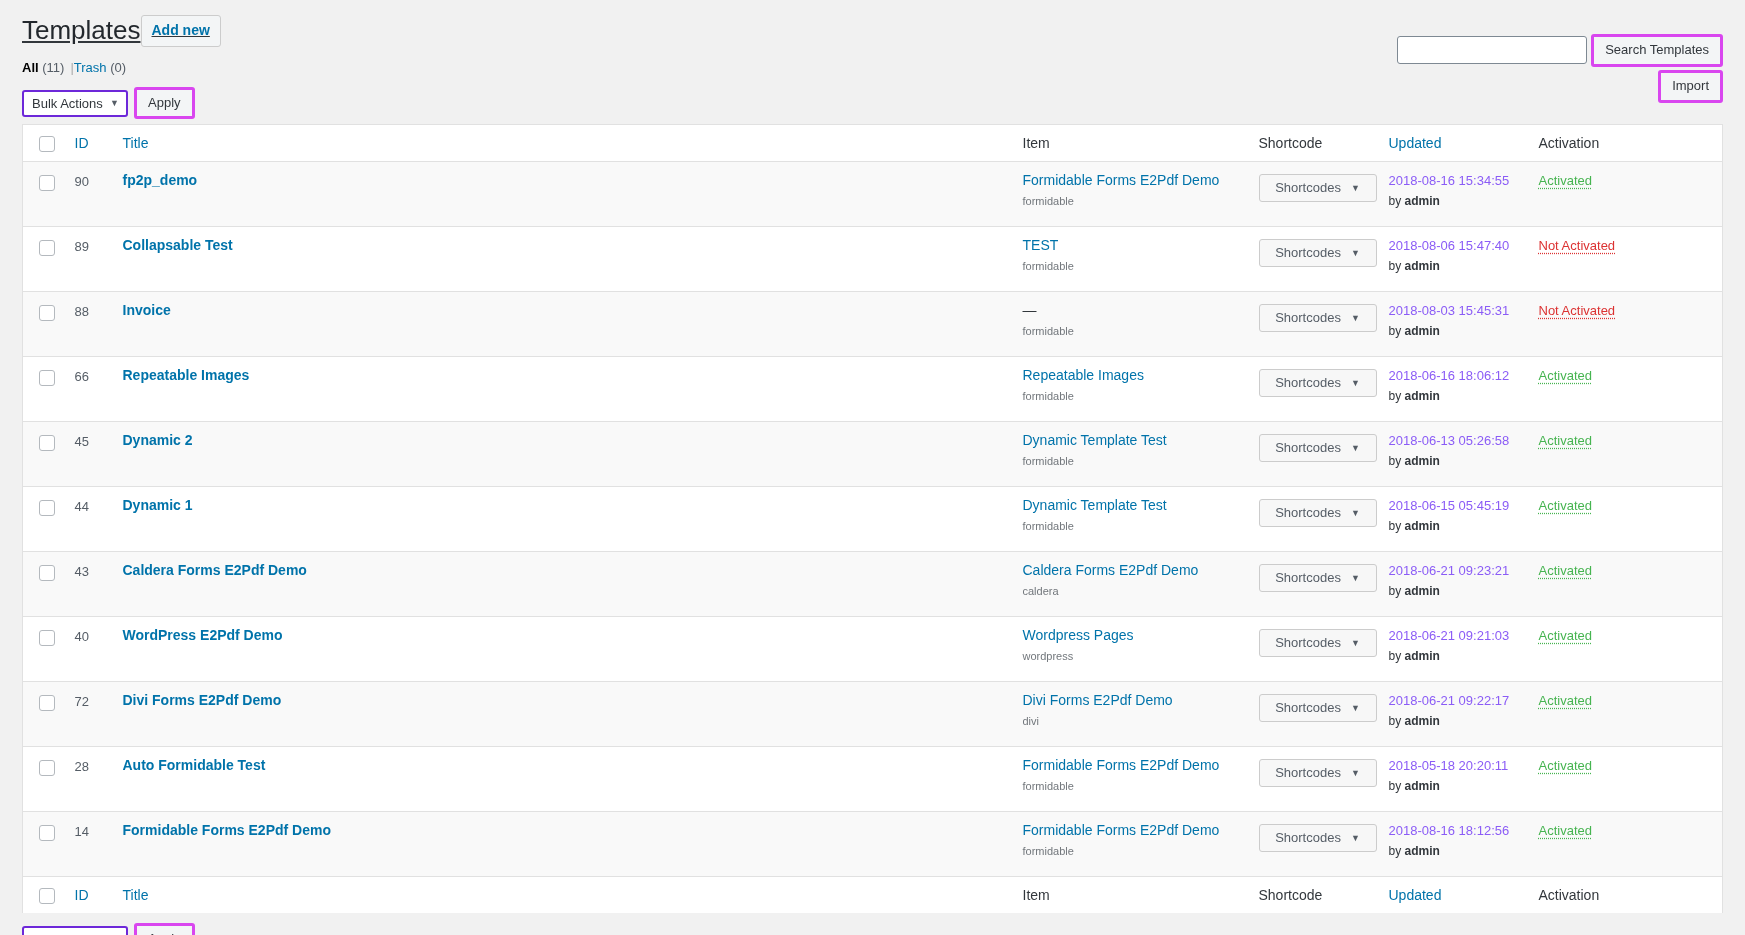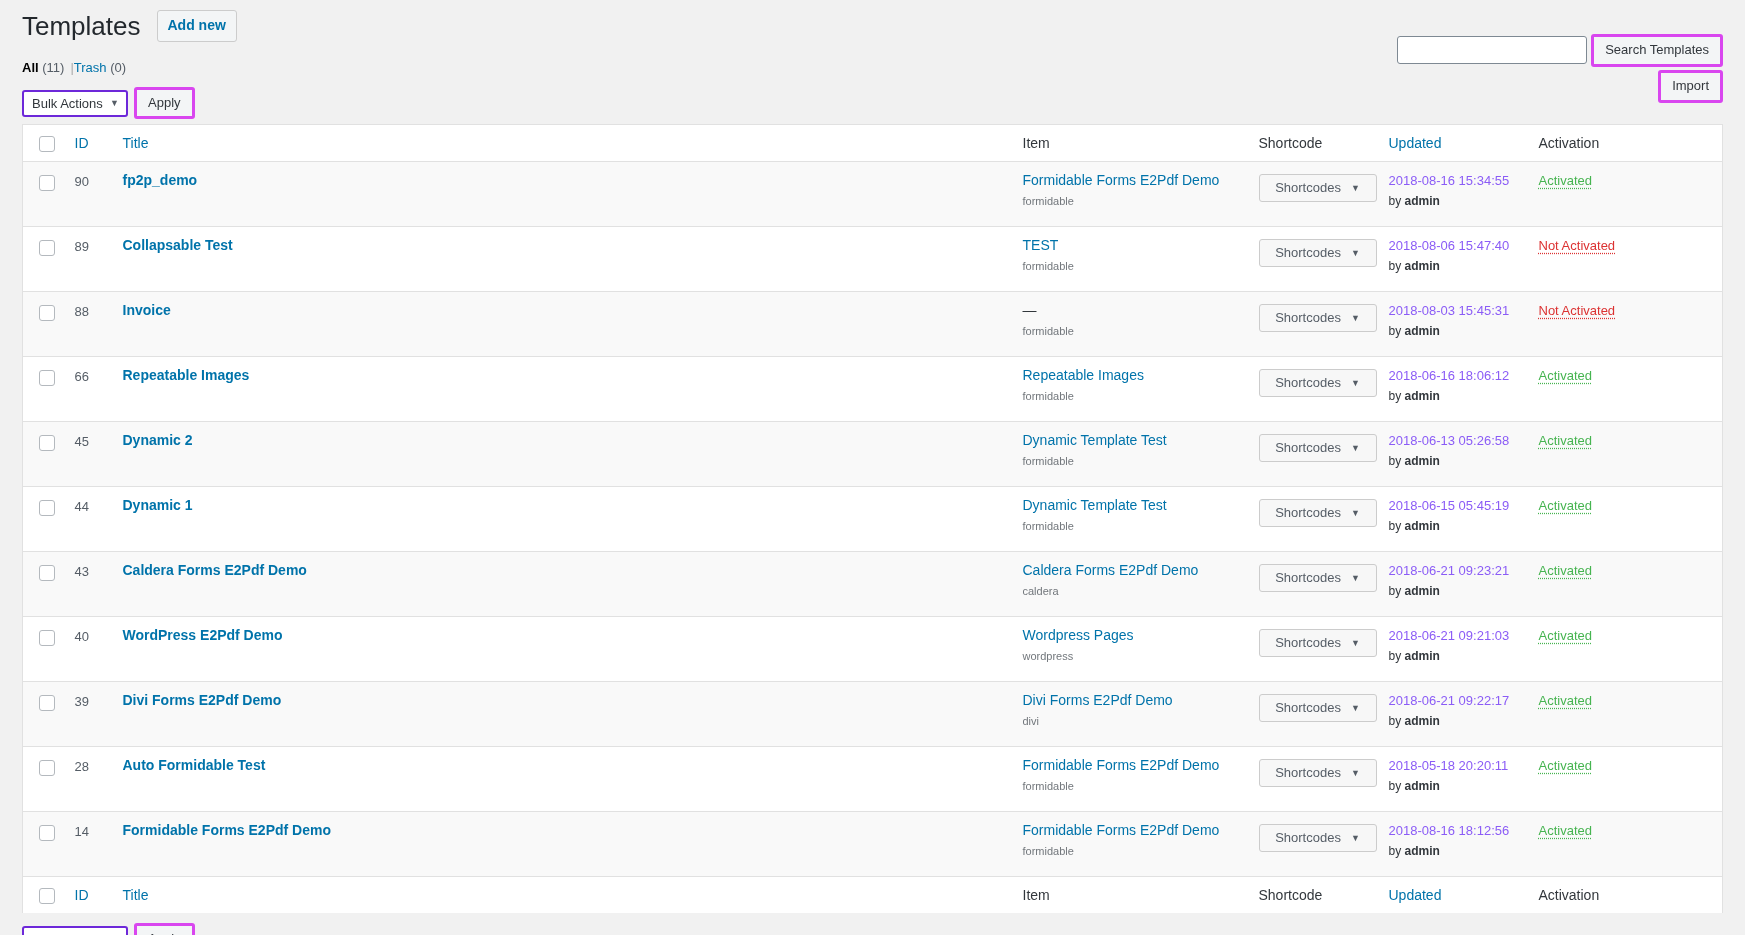--- a/index.html
+++ b/index.html
@@ -8,22 +8,23 @@
     width: 1745px; height: 935px;
     background: #f1f1f1;
     font-family: "Liberation Sans", sans-serif;
     color: #32373c;
     overflow: hidden;
   }
   .wrap { padding: 10px 22px 0 22px; position: relative; }
 
   
   .page-head {
-    display: flex; align-items: flex-start; gap: 16px;
+    display: flex; align-items: center; gap: 0;
     height: 42px;
+    text-decoration: underline;
   }
   .page-title {
     font-size: 26px; font-weight: 400; line-height: 1.3;
     color: #23282d; margin: 0; padding: 0;
   }
   .page-title-action {
     display: inline-block;
     font-size: 14px; font-weight: 600;
     color: #0073aa;
     background: #f3f5f6;
@@ -351,21 +352,21 @@
           <td class="col-item"><a class="item-link">Wordpress Pages</a><span class="item-sub">wordpress</span></td>
           <td class="col-shortcode"><span class="shortcode-btn">
               <span>Shortcodes</span>
               <span class="caret">▼</span>
             </span></td>
           <td class="col-updated"><span class="date-line">2018-06-21 09:21:03</span><span class="by-line"><span>by </span><b>admin</b></span></td>
           <td class="col-activation"><span class="activation on">Activated</span></td>
         </tr>
         <tr class="alt">
           <td class="col-cb"><span class="cb"></span></td>
-          <td class="col-id">39</td>
+          <td class="col-id">72</td>
           <td class="col-title"><a class="row-title">Divi Forms E2Pdf Demo</a></td>
           <td class="col-item"><a class="item-link">Divi Forms E2Pdf Demo</a><span class="item-sub">divi</span></td>
           <td class="col-shortcode"><span class="shortcode-btn">
               <span>Shortcodes</span>
               <span class="caret">▼</span>
             </span></td>
           <td class="col-updated"><span class="date-line">2018-06-21 09:22:17</span><span class="by-line"><span>by </span><b>admin</b></span></td>
           <td class="col-activation"><span class="activation on">Activated</span></td>
         </tr>
         <tr>

